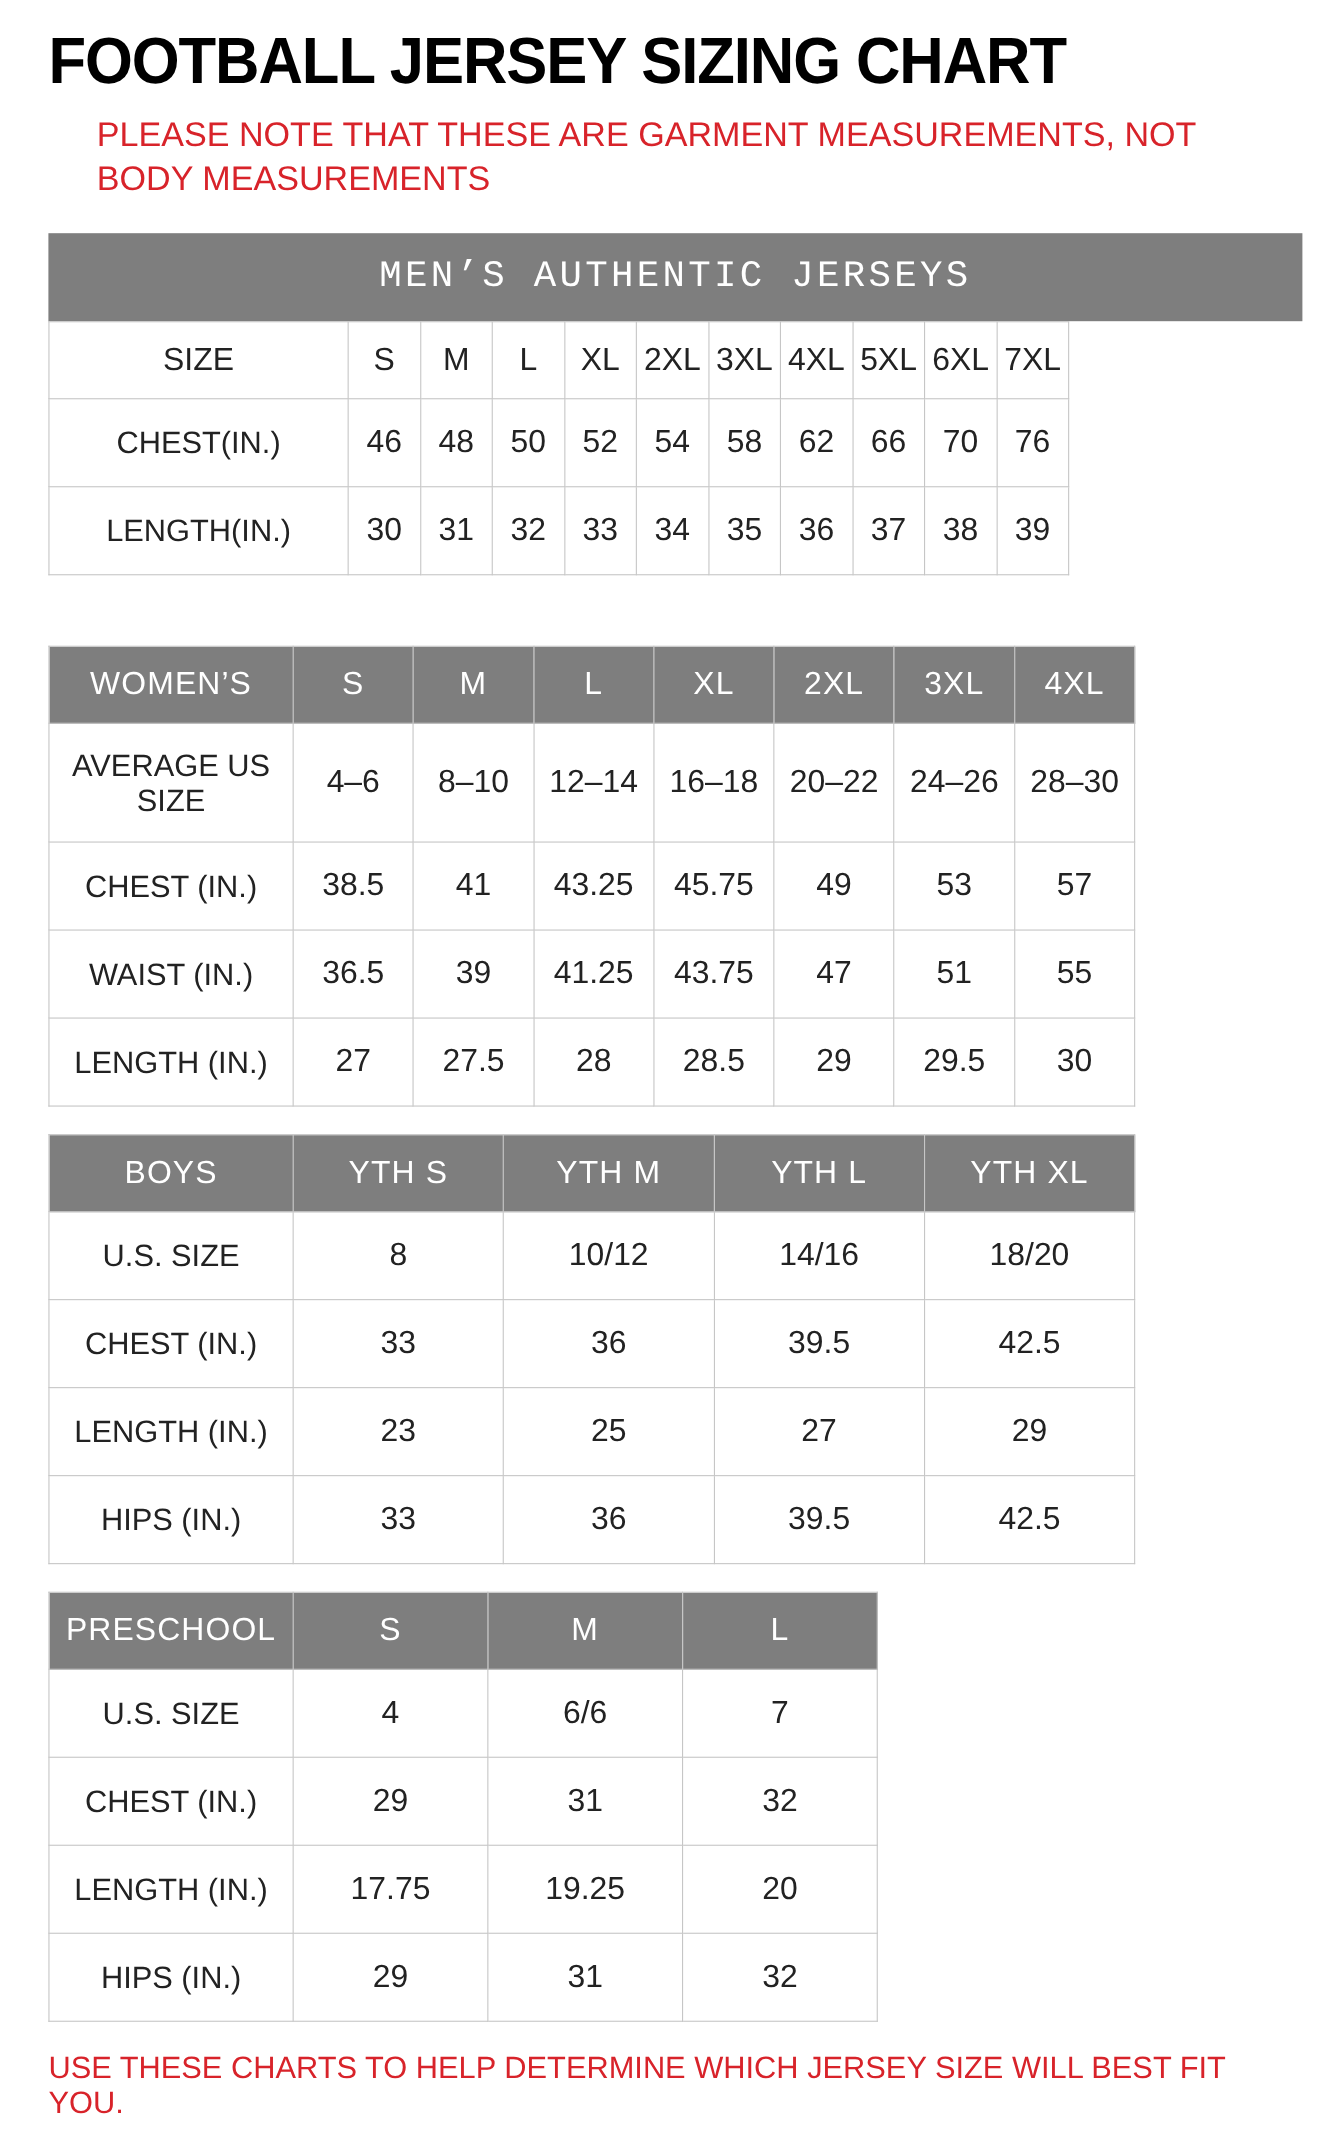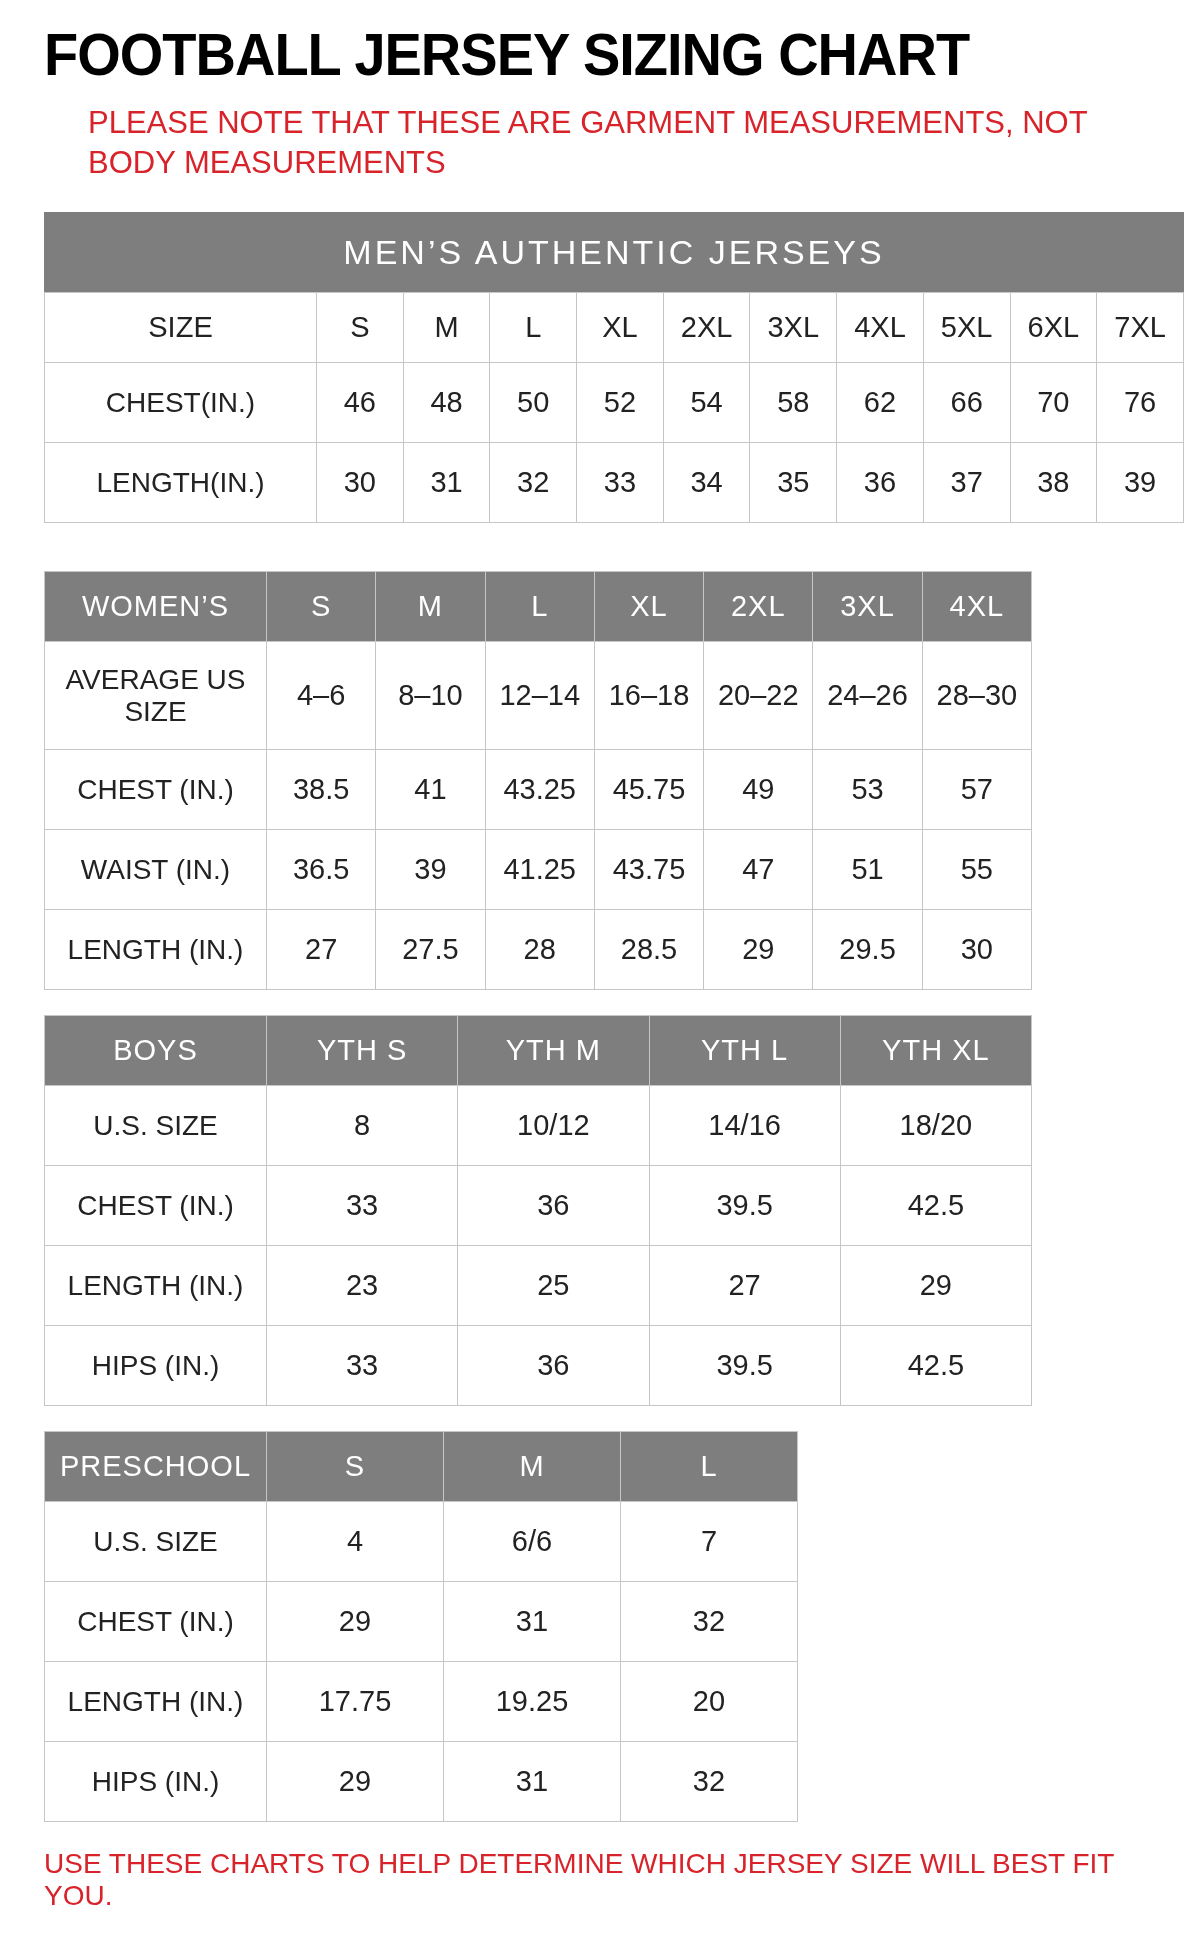--- a/index.html
+++ b/index.html
@@ -23,37 +23,38 @@
   }
   .note {
     margin-top: 18px;
     font-size: 31px;
     line-height: 1.28;
     color: #d8232a;
     max-width: 1080px;
     margin-left: 44px;
   }
 
-  .table-section { margin-top: 48px; }
+  .table-section { margin-top: 64px; }
   .table-section.first { margin-top: 30px; }
   .table-section.tight { margin-top: 25px; }
 
   .table-title {
     background: #7e7e7e;
     color: #ffffff;
     text-align: center;
     font-size: 34px;
     letter-spacing: 3px;
     height: 80px;
     line-height: 80px;
     width: 1140px;
+    font-family: Liberation Mono, monospace;
   }
 
   table { border-collapse: collapse; table-layout: fixed; }
-  table.w-mens      { width: 1140px; }
+  table.w-mens      { width: 928px; }
   table.w-womens    { width: 988px; }
   table.w-boys      { width: 988px; }
   table.w-preschool { width: 754px; }
 
   th, td {
     border: 1px solid #c6c6c6;
     text-align: center;
     vertical-align: middle;
     font-weight: 400;
     font-size: 29px;

